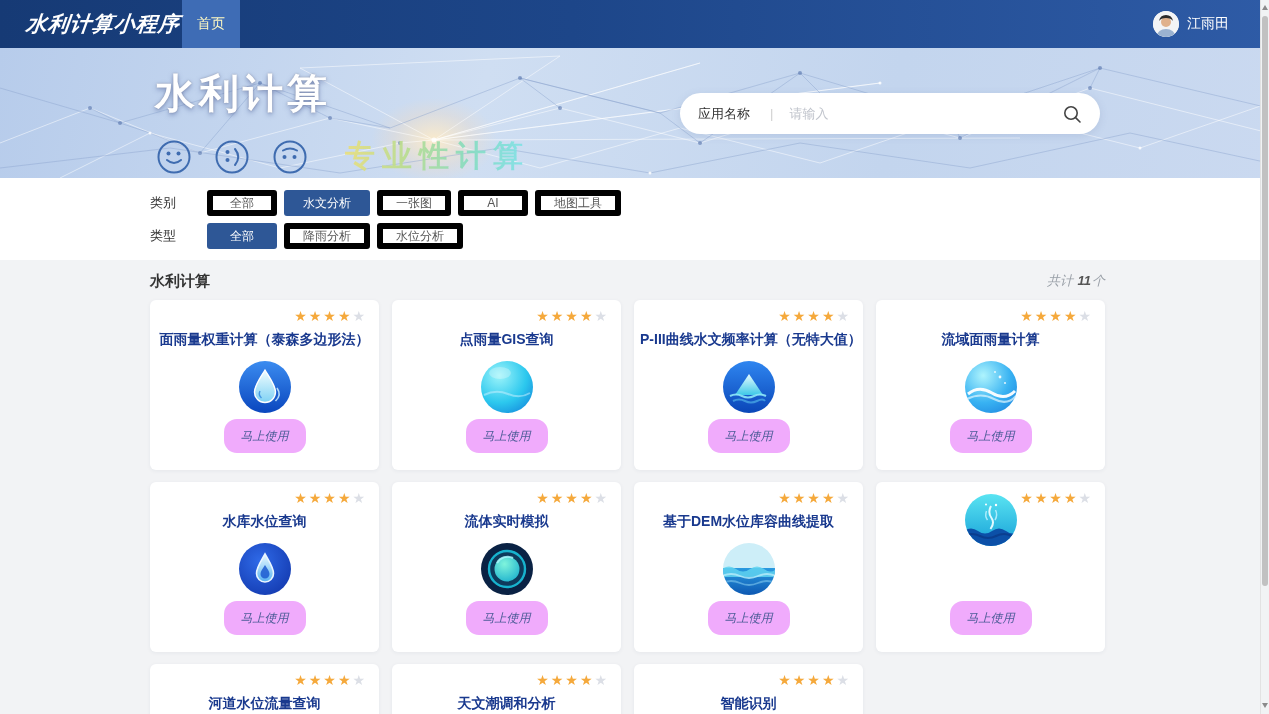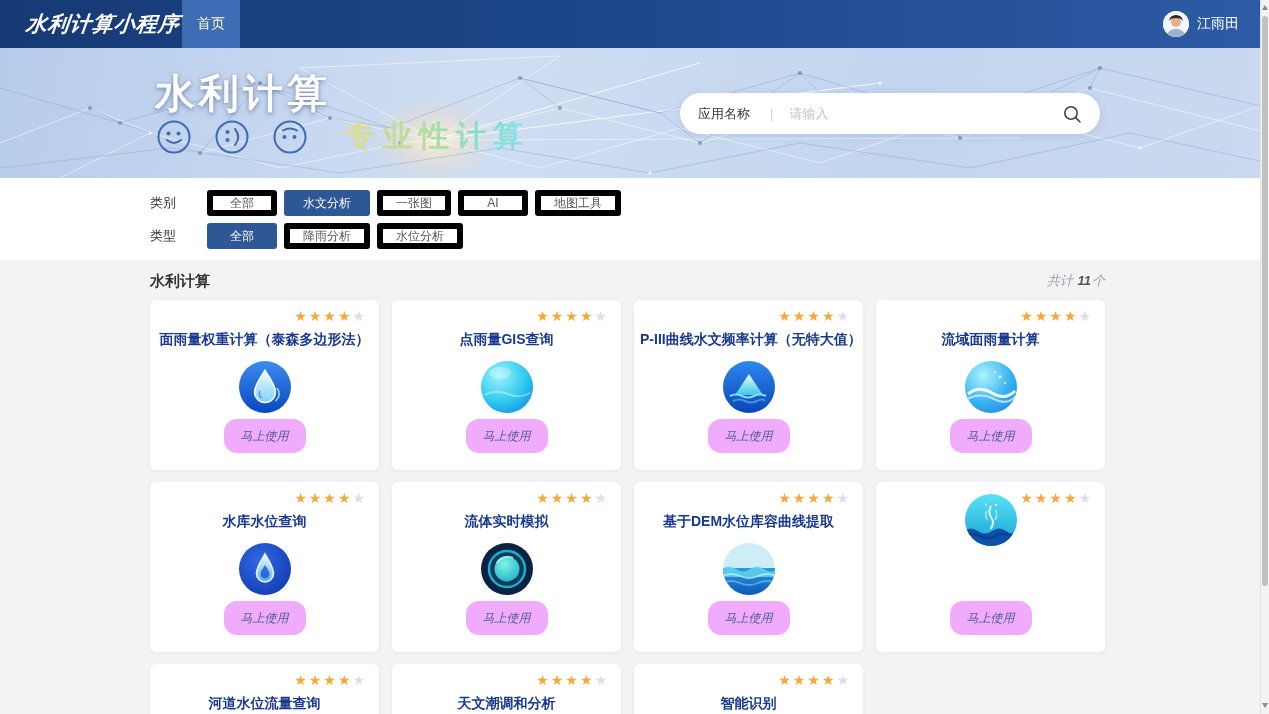--- a/index.html
+++ b/index.html
@@ -7,33 +7,33 @@
     font-family:"Liberation Sans","DejaVu Sans",sans-serif; }
   .page { position:relative; width:1269px; height:714px; overflow:hidden; }
 
   
   .navbar { position:relative; height:48px; display:flex; align-items:center;
     background:linear-gradient(90deg,#163a75 0%,#1d4689 45%,#2e5ba6 100%); }
   .logo { width:182px; padding-left:26px; color:#fff; font-size:21px; font-weight:bold;
     font-style:italic; letter-spacing:1px; white-space:nowrap; transform:skewX(-6deg); }
   .nav-tab { height:48px; min-width:54px; padding:0 15px; display:flex; align-items:center;
     justify-content:center; background:#3e6cb5; color:#fef9c3; font-size:14px; cursor:pointer; }
-  .nav-user { margin-left:auto; padding-right:30px; display:flex; align-items:center; gap:8px;text-align:center; }
+  .nav-user { margin-left:auto; padding-right:40px; display:flex; align-items:center; gap:8px;text-align:center; }
   .avatar { width:26px; height:26px; border-radius:50%; background:#fff; overflow:hidden; flex:none; }
   .nav-user .uname { color:#fff; font-size:14px; }
 
   
   .hero { position:relative; height:130px; overflow:hidden;
     background:
       radial-gradient(90px 60px at 434px 92px, rgba(255,236,200,0.9), rgba(255,220,180,0.25) 45%, transparent 70%),
       linear-gradient(100deg,#b7cceb 0%,#cfdef2 38%,#c3d5ee 70%,#cad9f0 100%); }
   .hero svg.net { position:absolute; inset:0; }
   .hero-title { position:absolute; left:155px; top:18px; font-size:40px; font-weight:bold; color:#fff;
     letter-spacing:4px; text-shadow:0 2px 5px rgba(70,90,150,.55), 0 0 2px rgba(90,70,60,.35); }
-  .hero-sub { position:absolute; left:157px; top:68px; display:flex; align-items:center; gap:24px; }
+  .hero-sub { position:absolute; left:157px; top:88px; display:flex; align-items:center; gap:24px; }
   .hero-sub .face { width:34px; height:34px; }
   .subtitle { margin-left:14px; font-size:30px; font-weight:bold; letter-spacing:7px;
     background:linear-gradient(90deg,#e9df7e,#b9dd90,#86dcc0,#7fe2ea);
     -webkit-background-clip:text; background-clip:text; color:transparent; opacity:.92; }
   .searchbar { position:absolute; left:680px; top:45px; width:420px; height:41px; background:#fff;
     border-radius:21px; display:flex; align-items:center; padding:0 18px;
     box-shadow:0 2px 8px rgba(80,100,150,.15); }
   .search-label { font-size:13px; color:#333; white-space:nowrap; }
   .search-div { color:#d0d0d0; margin:0 16px 0 20px; font-size:13px; }
   .searchbar input { flex:1; border:none; outline:none; font-size:13px; color:#333; background:transparent; }

